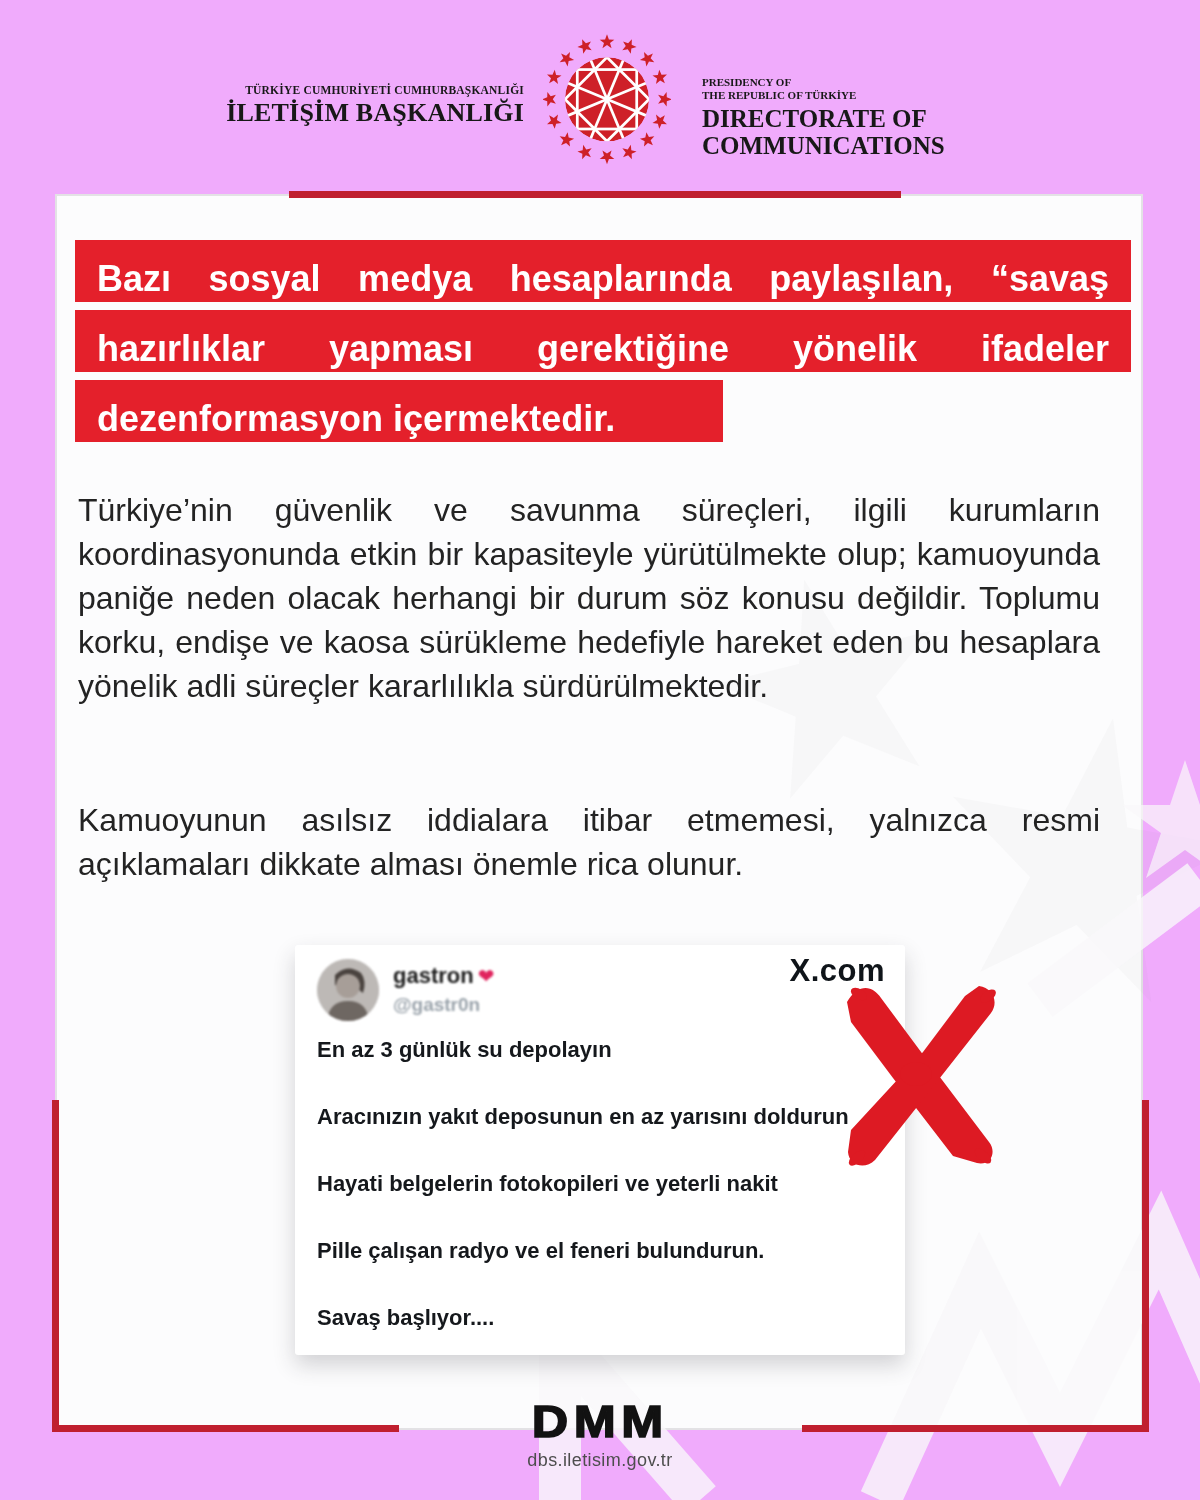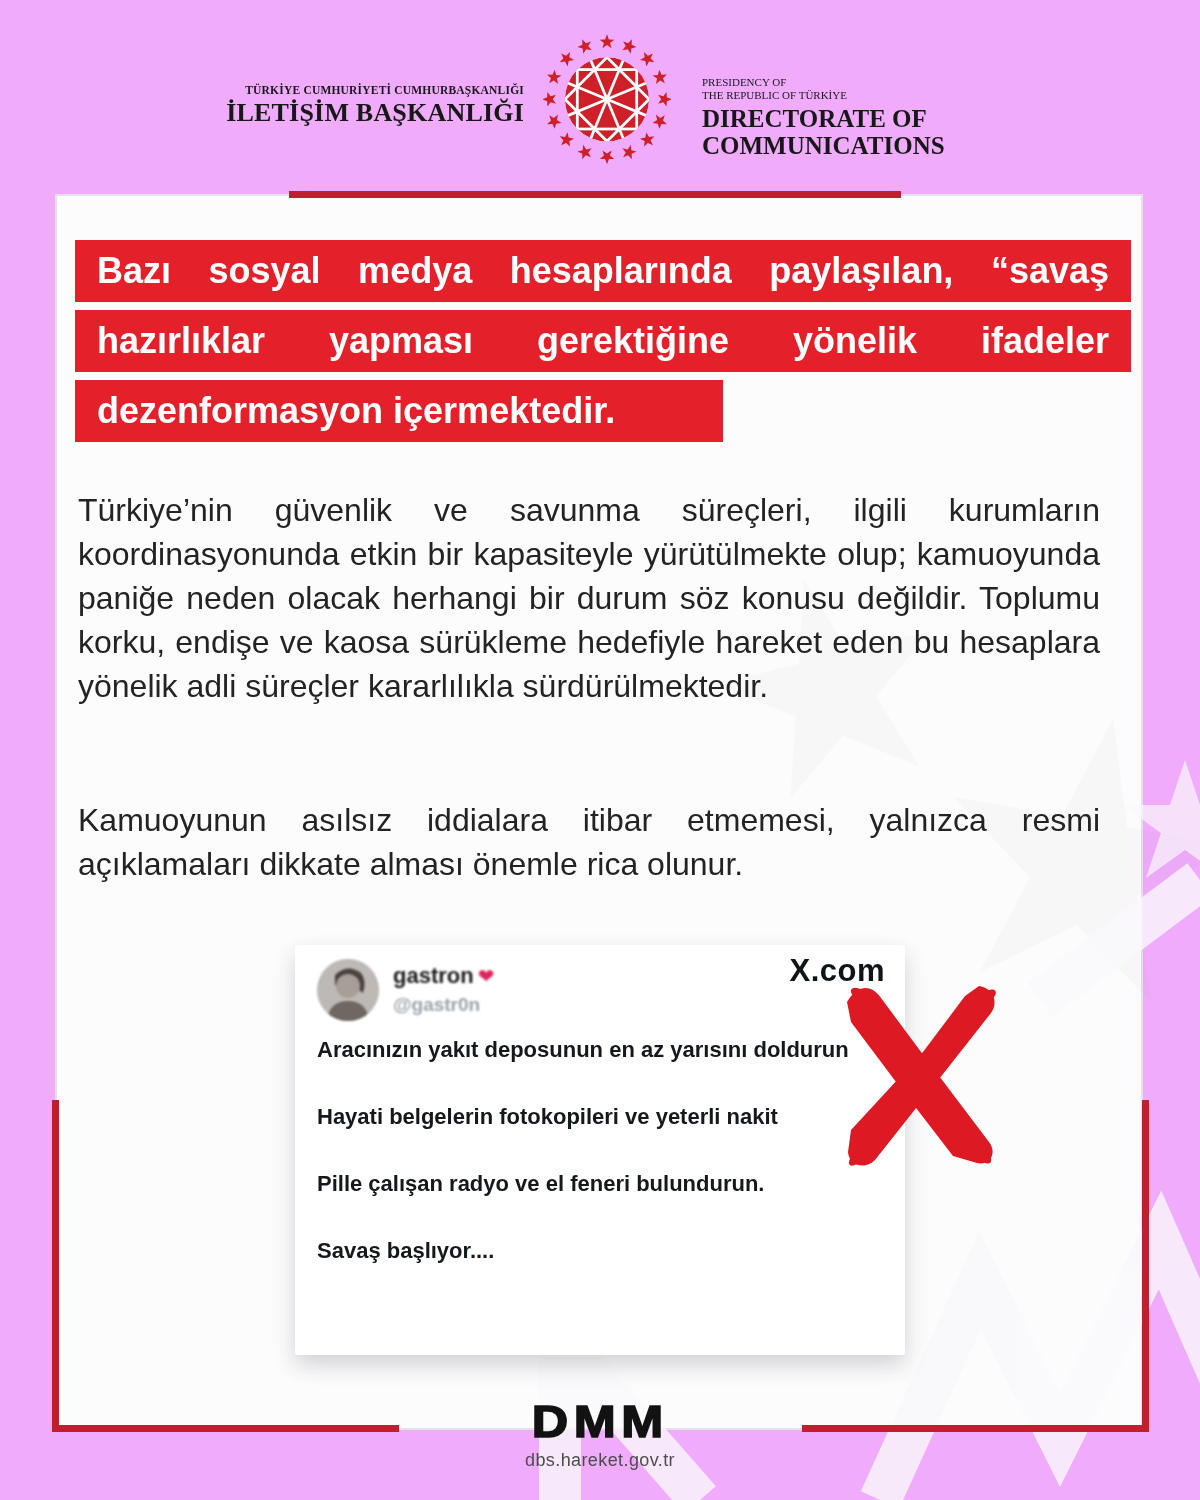--- a/index.html
+++ b/index.html
@@ -10,41 +10,41 @@
   }
   
   .bg-watermark{position:absolute;left:0;top:0;z-index:2;pointer-events:none;}
   
   .header{position:absolute;left:0;top:0;width:1200px;height:190px;z-index:5;}
   .org-left{position:absolute;left:212px;top:84px;width:312px;text-align:right;color:#181818;}
   .org-left .small{font-family:"Liberation Serif",serif;font-weight:bold;font-size:11.5px;letter-spacing:.2px;}
   .org-left .large{font-family:"Liberation Serif",serif;font-weight:bold;font-size:26px;margin-top:2px;letter-spacing:.2px;}
   .emblem{position:absolute;left:543px;top:26px;}
   .org-right{position:absolute;left:702px;top:76px;color:#181818;}
-  .org-right .small{font-family:"Liberation Serif",serif;font-weight:normal;font-size:11px;line-height:13px;}
+  .org-right .small{font-family:"Liberation Serif",serif;font-weight:bold;font-size:11px;line-height:13px;}
   .org-right .large{font-family:"Liberation Serif",serif;font-weight:bold;font-size:25px;line-height:27px;margin-top:3px;}
   
   .card{
     position:absolute;left:55px;top:194px;width:1088px;height:1236px;
     background:#fcfcfd;border:2px solid #e3e2e5;box-sizing:border-box;z-index:1;
   }
   .wm-star{position:absolute;background:#8a8494;opacity:.045;
     clip-path:polygon(50% 0%,61% 35%,98% 35%,68% 57%,79% 91%,50% 70%,21% 91%,32% 57%,2% 35%,39% 35%);}
   
   .frame-seg{position:absolute;background:var(--frame-red,#c01f2f);z-index:4;}
   .seg-top{left:289px;top:191px;width:612px;height:7px;}
   .seg-left{left:52px;top:1100px;width:7px;height:332px;}
   .seg-bottom-left{left:52px;top:1425px;width:347px;height:7px;}
   .seg-bottom-right{left:802px;top:1425px;width:347px;height:7px;}
   .seg-right{left:1142px;top:1100px;width:7px;height:332px;}
   
   .headline{position:absolute;left:75px;top:240px;z-index:6;}
   .hl-bar{
     background:var(--headline-red,#e4202b);color:#fff;height:62px;line-height:62px;
-    font-size:36px;font-weight:bold;padding:0 22px;box-sizing:border-box;
+    font-size:36px;font-weight:bold;padding:8px 22px;box-sizing:border-box;
     margin-bottom:8px;white-space:nowrap;overflow:hidden;
   }
   .hl-full{width:1056px;text-align:justify;text-align-last:justify;}
   .hl-short{width:648px;}
   
   .body-par{
     position:absolute;left:78px;width:1022px;z-index:6;
     font-size:32px;line-height:44px;color:#232323;text-align:justify;
   }
   .par1{top:488px;}
@@ -180,20 +180,21 @@
       </svg>
     </div>
     <div class="tw-name-block">
       <div>
         <span class="tw-name">gastron</span><span class="tw-heart">❤</span>
       </div>
       <div class="tw-handle">@gastr0n</div>
     </div>
     <div class="x-com">X.com</div>
     <div class="tw-lines">
+      <div class="tw-line">En az 3 günlük su depolayın</div>
       <div class="tw-line">Aracınızın yakıt deposunun en az yarısını doldurun</div>
       <div class="tw-line">Hayati belgelerin fotokopileri ve yeterli nakit</div>
       <div class="tw-line">Pille çalışan radyo ve el feneri bulundurun.</div>
       <div class="tw-line">Savaş başlıyor....</div>
     </div>
   </div>
 
   <svg class="x-mark" width="170" height="192" viewBox="0 0 170 192">
     <g fill="var(--x-red,#dd1a23)">
       <path d="M16,24 C28,4 42,8 50,20 L96,82 L158,164 C166,174 160,188 146,185 L122,178 L62,100 L20,44 Z"></path>
@@ -201,16 +202,16 @@
       <ellipse cx="28" cy="16" rx="9" ry="5" transform="rotate(30,28,16)"></ellipse>
       <ellipse cx="152" cy="178" rx="10" ry="5" transform="rotate(40,152,178)"></ellipse>
       <ellipse cx="157" cy="18" rx="9" ry="5" transform="rotate(-35,157,18)"></ellipse>
       <ellipse cx="26" cy="180" rx="10" ry="5" transform="rotate(-42,26,180)"></ellipse>
       <ellipse cx="85" cy="96" rx="16" ry="12"></ellipse>
     </g>
   </svg>
 
   <div class="footer">
     <div class="dmm">DMM</div>
-    <div class="footer-url">dbs.hareket.gov.tr</div>
+    <div class="footer-url">dbs.iletisim.gov.tr</div>
   </div>
 
 </div>
 
 </body></html>

